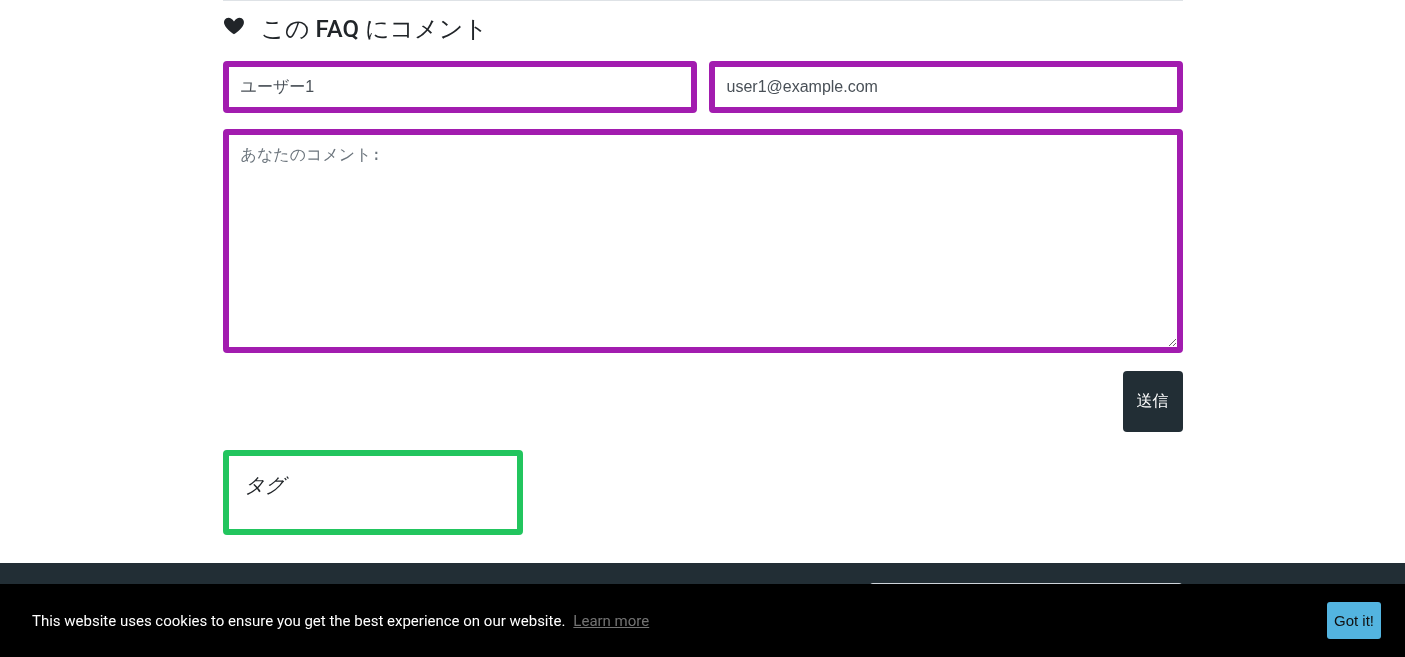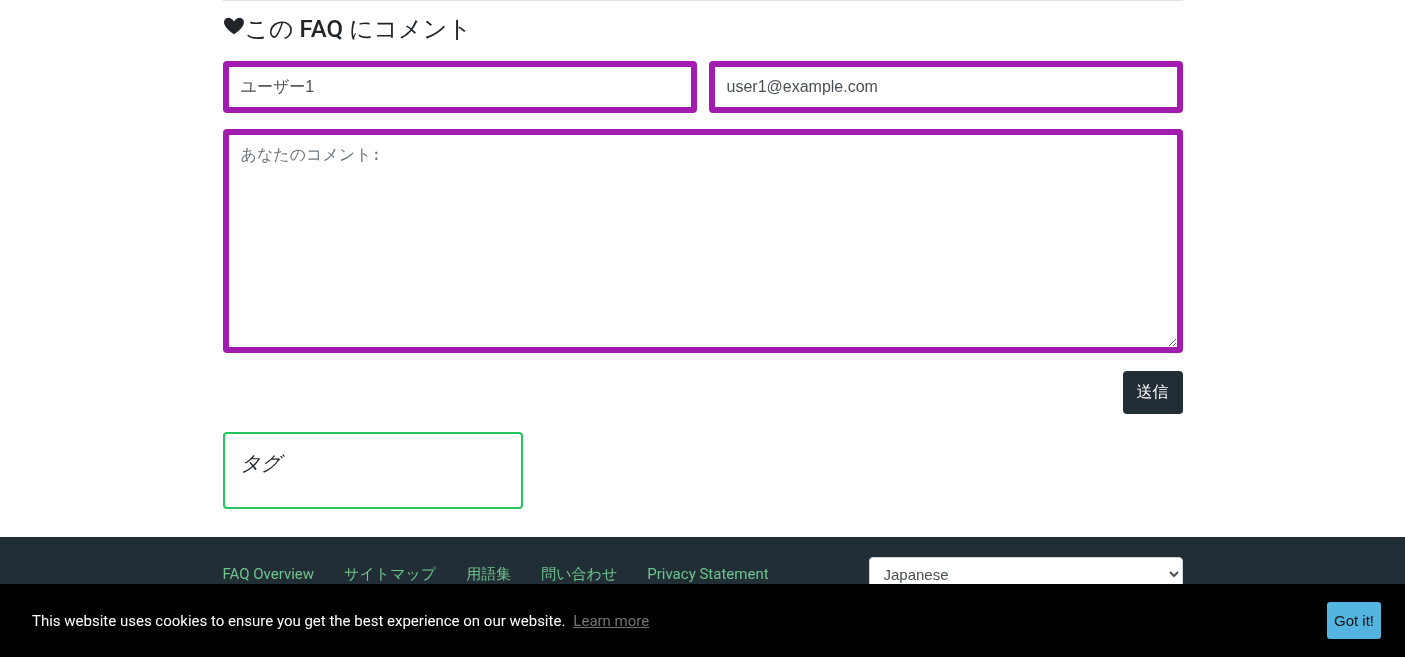--- a/index.html
+++ b/index.html
@@ -20,21 +20,21 @@
     border-top: 1px solid #dee2e6;
     margin: 0 0 12px 0;
   }
   .comment-heading {
     display: flex;
     align-items: center;
     font-size: 24px;
     font-weight: 500;
     color: #212529;
     margin-bottom: 16px;
-    gap: 0;
+    gap: 16px;
     text-align: center;
   }
   .heart-icon svg {
     width: 22px;
     height: 22px;
     fill: #212529;
   }
   .form-row {
     display: flex;
     gap: 12px;
@@ -63,27 +63,27 @@
   .submit-row {
     display: flex;
     justify-content: flex-end;
     margin-top: 14px;
     margin-bottom: 18px;
   }
   .btn-dark {
     background: #222e35;
     color: #fff;
     border: none;
-    padding: 11px 14px;
+    padding: 20px 14px;
     font-size: 16px;
     border-radius: 4px;
     cursor: pointer;
   }
   .tags-card {
-    border: 2px solid #22c55e;
+    border: 6px solid #22c55e;
     border-radius: 4px;
     padding: 16px;
     width: 300px;
     margin-bottom: 28px;
   }
   .tags-title {
     font-size: 20px;
     font-weight: 500;
     margin-bottom: 14px;
     font-style: italic;

